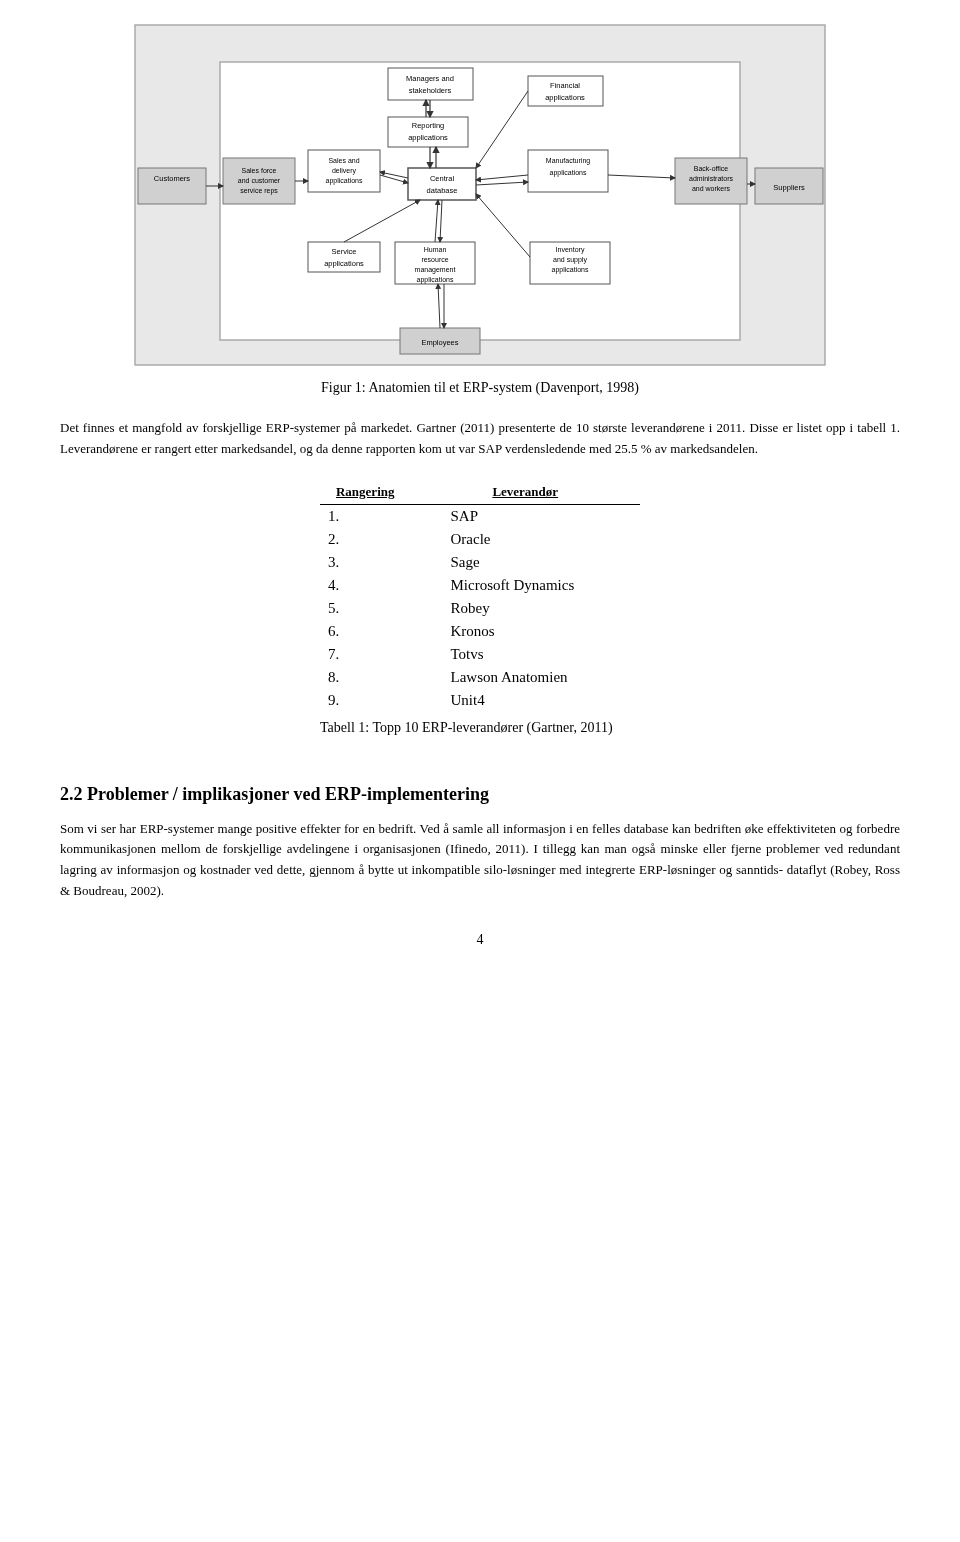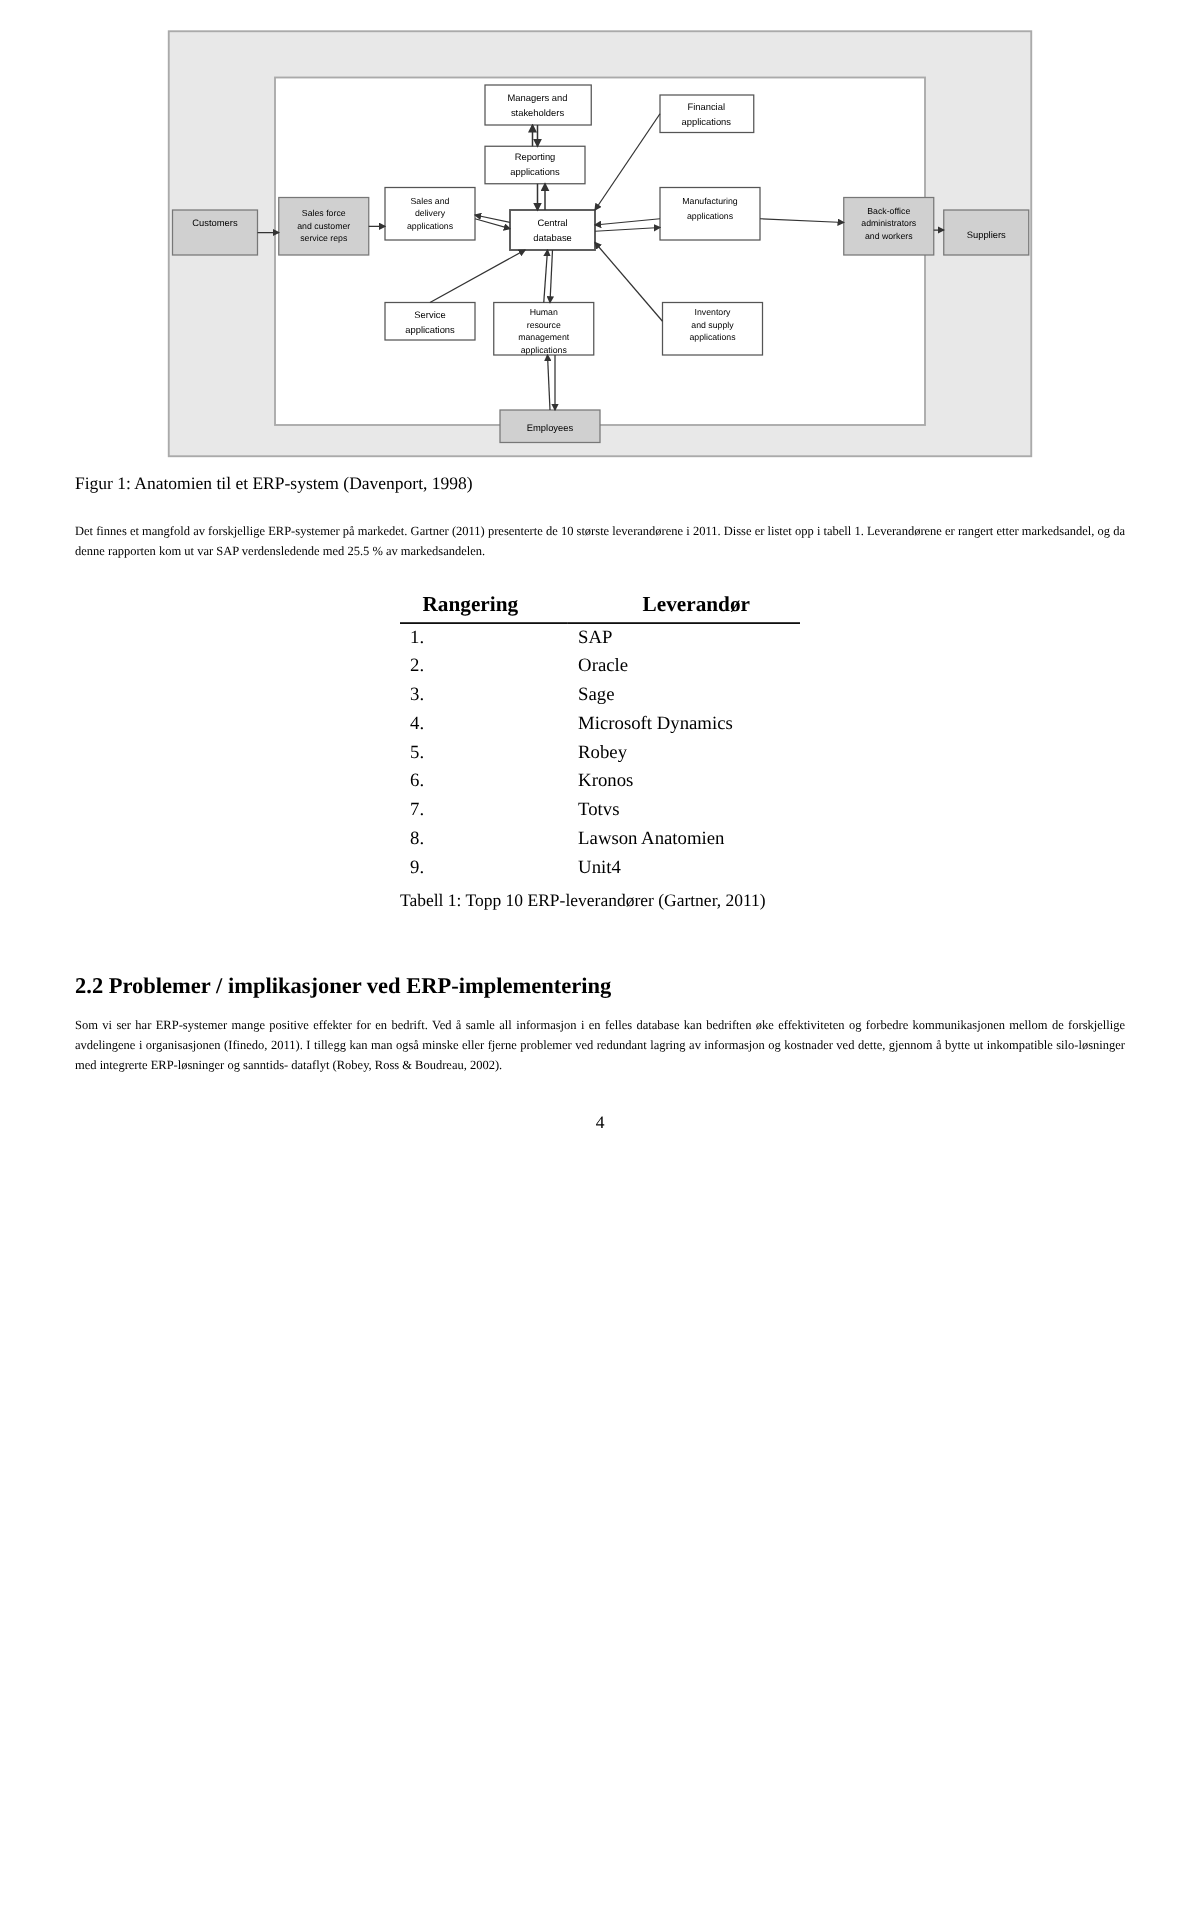--- a/index.html
+++ b/index.html
@@ -7,51 +7,53 @@
       background: #fff;
       font-family: "Times New Roman", Times, serif;
       font-size: 15px;
       color: #000;
       width: 960px;
       min-height: 1542px;
       padding: 20px 60px 40px 60px;
     }
 
     .figure-caption {
+      text-align: center;
       font-size: 14px;
       margin-top: 8px;
       margin-bottom: 22px;
     }
 
     
     .main-text {
-      font-size: 10px;
+      font-size: 13px;
       line-height: 1.6;
       margin-bottom: 16px;
       text-align: justify;
     }
 
     
     .table-section {
       display: flex;
       justify-content: center;
       margin: 20px 0;
     }
 
     .ranking-table {
       border-collapse: collapse;
       min-width: 320px;
     }
 
     .ranking-table th {
-      text-align: right;
+      text-align: center;
       font-weight: bold;
-      font-size: 17px;
+      font-size: 13px;
       border-bottom: 1.5px solid #000;
       padding: 4px 40px 4px 8px;
+      text-decoration: underline;
     }
 
     .ranking-table td {
       font-size: 15px;
       padding: 3px 40px 3px 8px;
     }
 
     .ranking-table tr:first-child th {
       border-top: none;
     }

